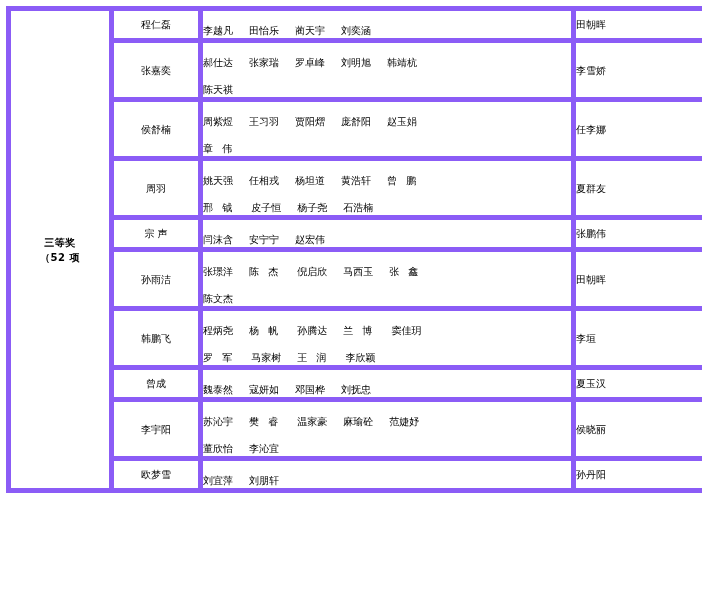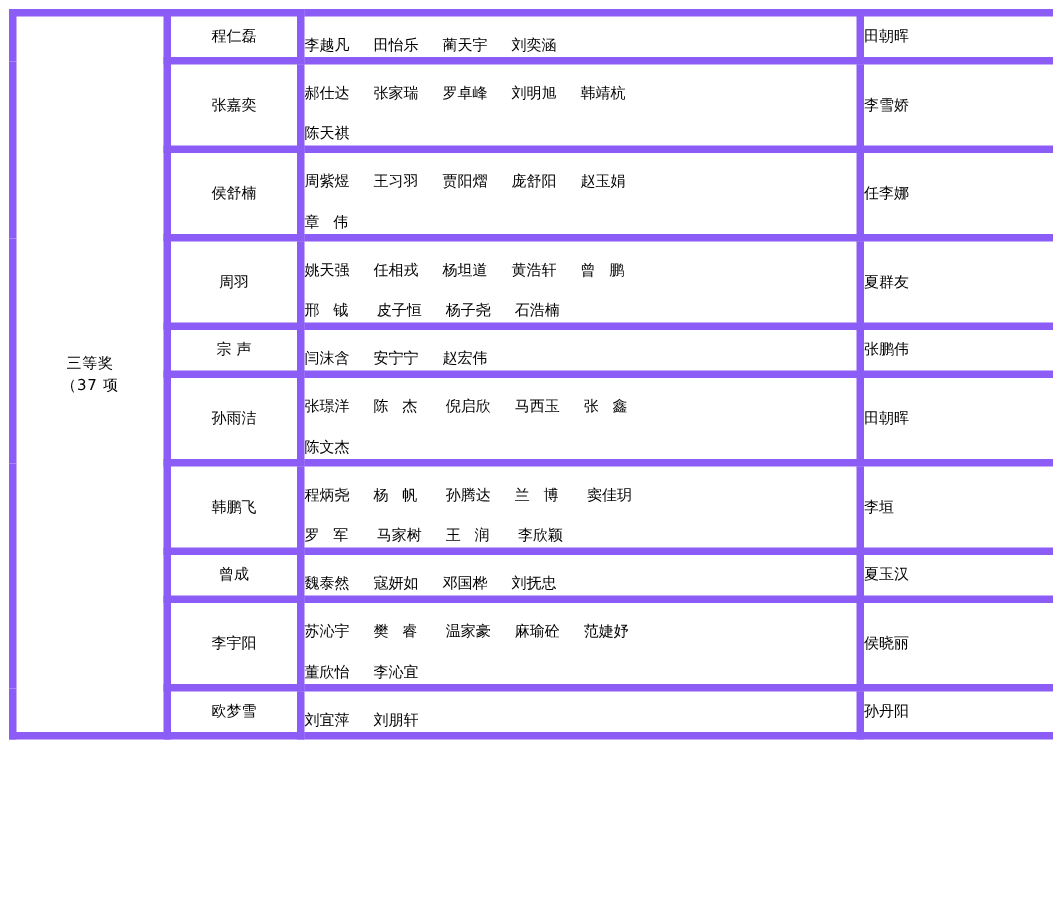--- a/index.html
+++ b/index.html
@@ -31,21 +31,21 @@
   table.award-table td {
     border: 5px solid #8b5cf6;
     padding: 0;
     vertical-align: middle;
     font-size: 10px;
     line-height: 1.5;
   }
   td.award-cell {
     width: 98px;
     text-align: center;
-    font-weight: normal;
+    font-weight: bold;
     font-size: 15.5px;
     letter-spacing: 0.5px;
     padding: 4px 2px;
     margin-left: 44px;
   }
   td.award-cell .award-line {
     display: block;
     white-space: nowrap;
   }
   td.leader-cell {
@@ -83,21 +83,21 @@
 </style>
 </head>
 <body>
 
 <div class="page">
   <table class="award-table">
     <tbody>
       <tr>
         <td class="award-cell" rowspan="10">
           <span class="award-line">三等奖</span>
-          <span class="award-line">（37 项</span>
+          <span class="award-line">（52 项</span>
         </td>
         <td class="leader-cell">程仁磊</td>
         <td class="members-cell">
           <span class="mem-line">
             <span class="mem-name">李越凡</span><span class="mem-name">田怡乐</span><span class="mem-name">蔺天宇</span><span class="mem-name">刘奕涵</span>
           </span>
         </td>
         <td class="teacher-cell">田朝晖</td>
       </tr>
 

